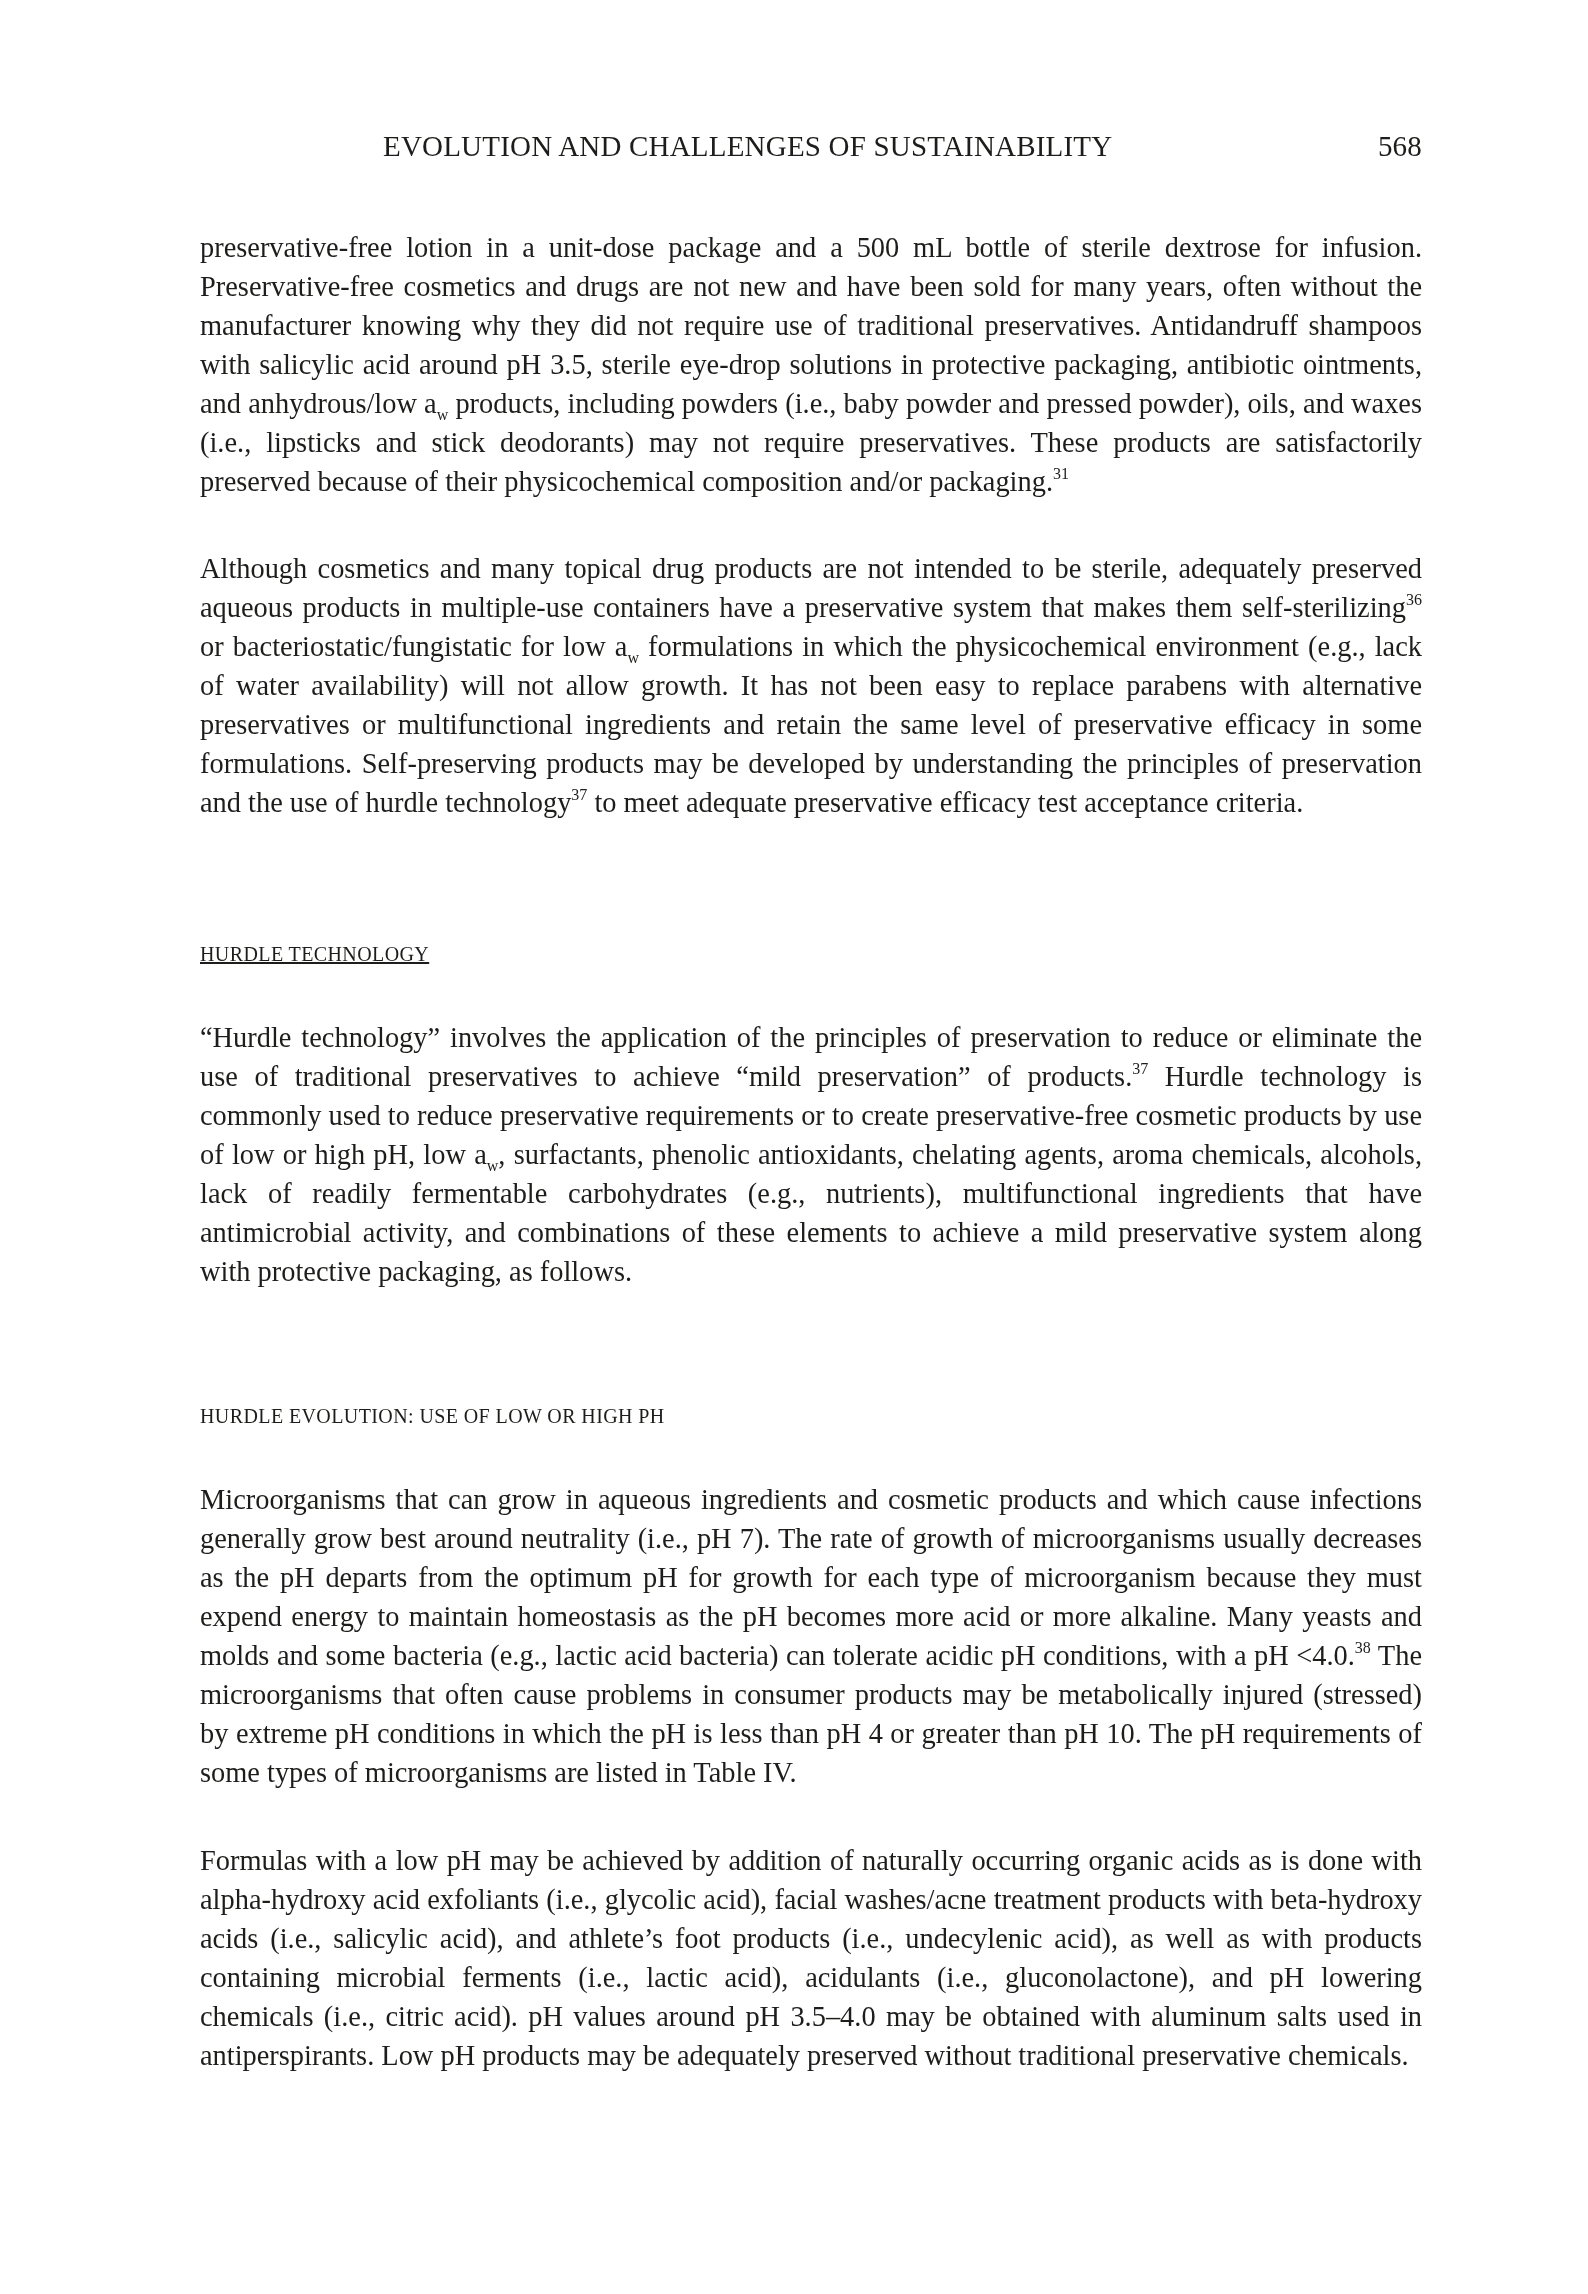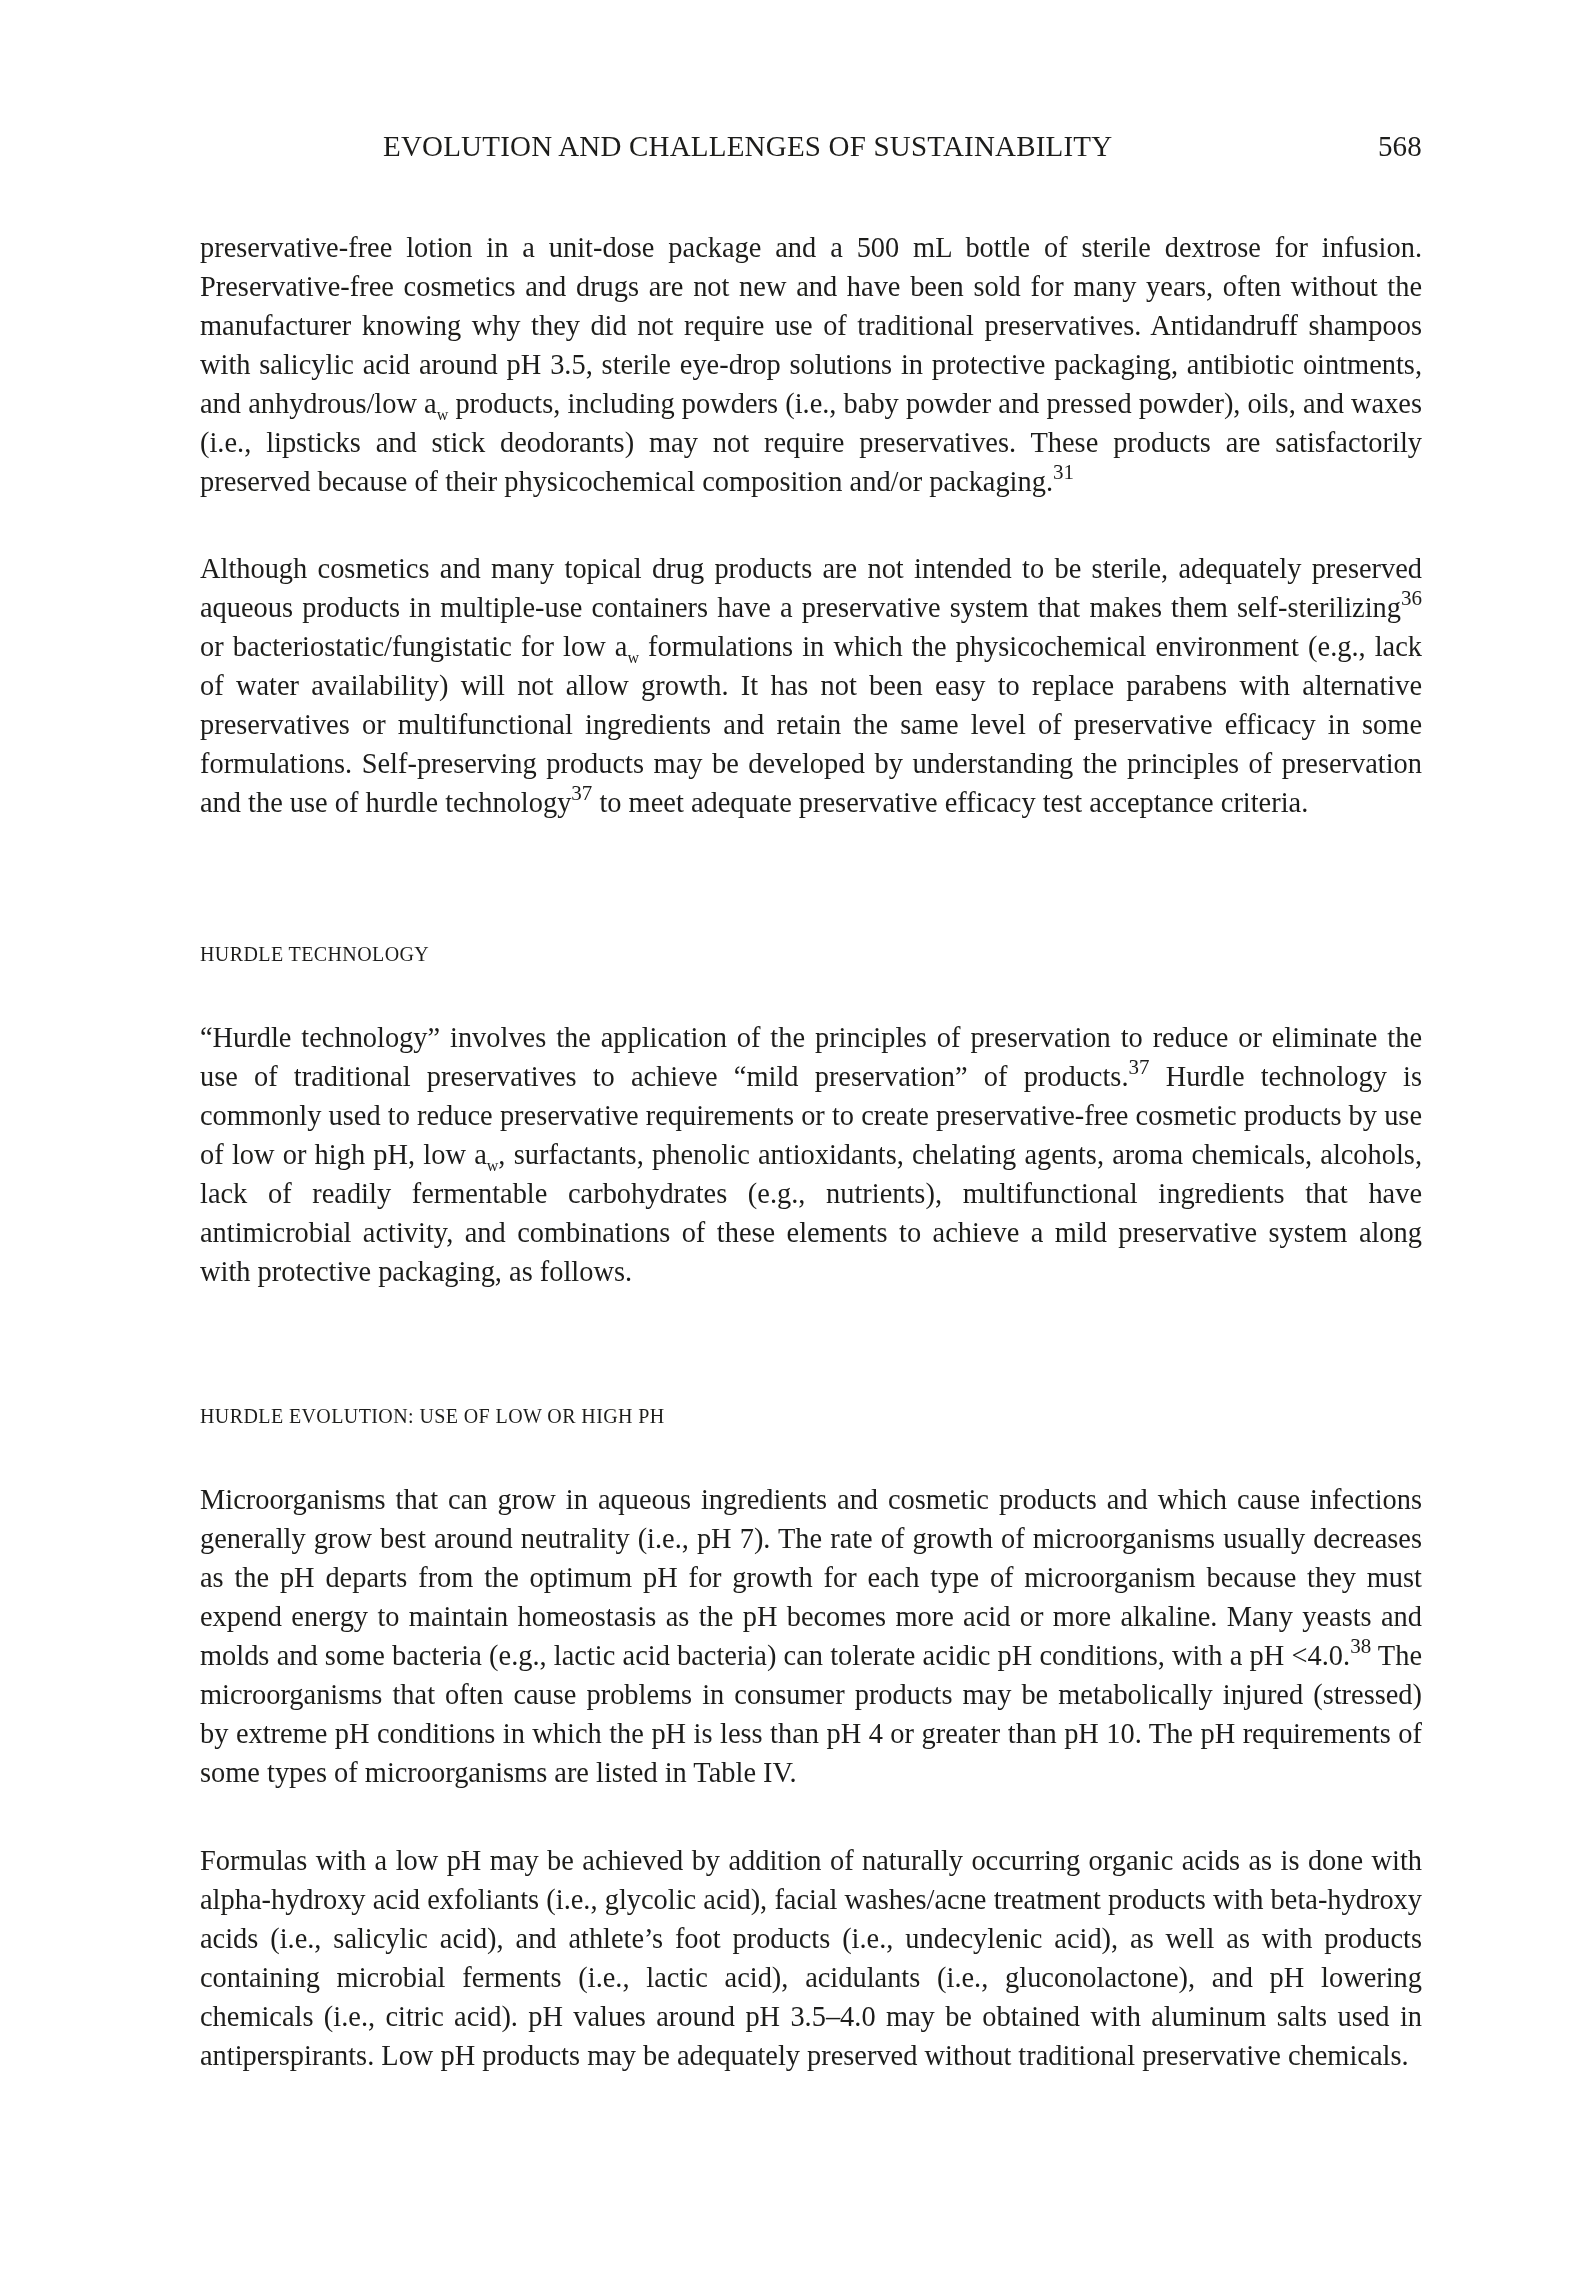--- a/index.html
+++ b/index.html
@@ -5,39 +5,39 @@
   html, body { margin: 0; padding: 0; background: #ffffff; }
   body { width: 1589px; height: 2295px; position: relative; overflow: hidden;
          font-family: "Liberation Serif", "DejaVu Serif", serif; color: #1d1d1b; }
   .page { position: absolute; left: 200px; top: 0; width: 1222px; }
   .running-head { position: absolute; top: 130px; left: 0; width: 1222px; height: 38px;
                   font-size: 29px; letter-spacing: 0.2px; }
   .running-head .title { position: absolute; left: 183px; top: 0; }
   .running-head .pageno { position: absolute; right: 0; top: 0; }
   .para { position: absolute; left: 0; width: 1222px; font-size: 28.4px; line-height: 39px;
           text-align: justify; hyphens: manual; margin: 0; }
-  .para sup { font-size: 21px; line-height: 0; vertical-align: 12.2px; margin-top: 20px; }
+  .para sup { font-size: 16px; line-height: 0; vertical-align: 12.2px; margin-top: 20px; }
   .para sub { font-size: 16px; line-height: 0; vertical-align: -6.6px; }
   .heading { position: absolute; left: 0; font-size: 20px; letter-spacing: 0.4px; font-weight: normal; margin: 0; }
 </style>
 </head>
 <body>
 
 <div class="page">
 
   <div class="running-head">
     <span class="title">EVOLUTION AND CHALLENGES OF SUSTAINABILITY</span>
     <span class="pageno">568</span>
   </div>
 
   <p class="para" style="top:228px;">preservative-free lotion in a unit-dose package and a 500 mL bottle of sterile dextrose for infusion. Preservative-free cosmetics and drugs are not new and have been sold for many years, often without the manufacturer knowing why they did not require use of traditional preservatives. Antidandruff shampoos with salicylic acid around pH 3.5, sterile eye-drop solutions in protective packaging, antibiotic ointments, and anhydrous/low a<sub>w</sub> products, including powders (i.e., baby powder and pressed powder), oils, and waxes (i.e., lipsticks and stick deodorants) may not require preservatives. These products are satisfactorily preserved because of their physicochemical composition and/or packaging.<sup>31</sup></p>
 
   <p class="para" style="top:549px;">Although cosmetics and many topical drug products are not intended to be sterile, adequately preserved aqueous products in multiple-use containers have a preservative system that makes them self-sterilizing<sup>36</sup> or bacteriostatic/fungistatic for low a<sub>w</sub> formulations in which the physicochemical environment (e.g., lack of water availability) will not allow growth. It has not been easy to replace parabens with alternative preservatives or multifunctional ingredients and retain the same level of preservative efficacy in some formulations. Self-preserving products may be developed by understanding the principles of preservation and the use of hurdle technology<sup>37</sup> to meet adequate preservative efficacy test acceptance criteria.</p>
 
-  <h3 class="heading" style="top:943px;">HURDLE TECHNOLOGY</h3>
+  <h3 class="heading" style="top:943px;text-decoration:underline;">HURDLE TECHNOLOGY</h3>
 
   <p class="para" style="top:1018px;">“Hurdle technology” involves the application of the principles of preservation to reduce or eliminate the use of traditional preservatives to achieve “mild preservation” of products.<sup>37</sup> Hurdle technology is commonly used to reduce preservative requirements or to create preservative-free cosmetic products by use of low or high pH, low a<sub>w</sub>, surfactants, phenolic antioxidants, chelating agents, aroma chemicals, alcohols, lack of readily fermentable carbohydrates (e.g., nutrients), multifunctional ingredients that have antimicrobial activity, and combinations of these elements to achieve a mild preservative system along with protective packaging, as follows.</p>
 
   <h3 class="heading" style="top:1405px;">HURDLE EVOLUTION: USE OF LOW OR HIGH PH</h3>
 
   <p class="para" style="top:1480px;">Microorganisms that can grow in aqueous ingredients and cosmetic products and which cause infections generally grow best around neutrality (i.e., pH 7). The rate of growth of microorganisms usually decreases as the pH departs from the optimum pH for growth for each type of microorganism because they must expend energy to maintain homeostasis as the pH becomes more acid or more alkaline. Many yeasts and molds and some bacteria (e.g., lactic acid bacteria) can tolerate acidic pH conditions, with a pH &lt;4.0.<sup>38</sup> The microorganisms that often cause problems in consumer products may be metabolically injured (stressed) by extreme pH conditions in which the pH is less than pH 4 or greater than pH 10. The pH requirements of some types of microorganisms are listed in Table IV.</p>
 
   <p class="para" style="top:1841px;">Formulas with a low pH may be achieved by addition of naturally occurring organic acids as is done with alpha-hydroxy acid exfoliants (i.e., glycolic acid), facial washes/acne treatment products with beta-hydroxy acids (i.e., salicylic acid), and athlete’s foot products (i.e., undecylenic acid), as well as with products containing microbial ferments (i.e., lactic acid), acidulants (i.e., gluconolactone), and pH lowering chemicals (i.e., citric acid). pH values around pH 3.5–4.0 may be obtained with aluminum salts used in antiperspirants. Low pH products may be adequately preserved without traditional preservative chemicals.</p>
 
 </div>

